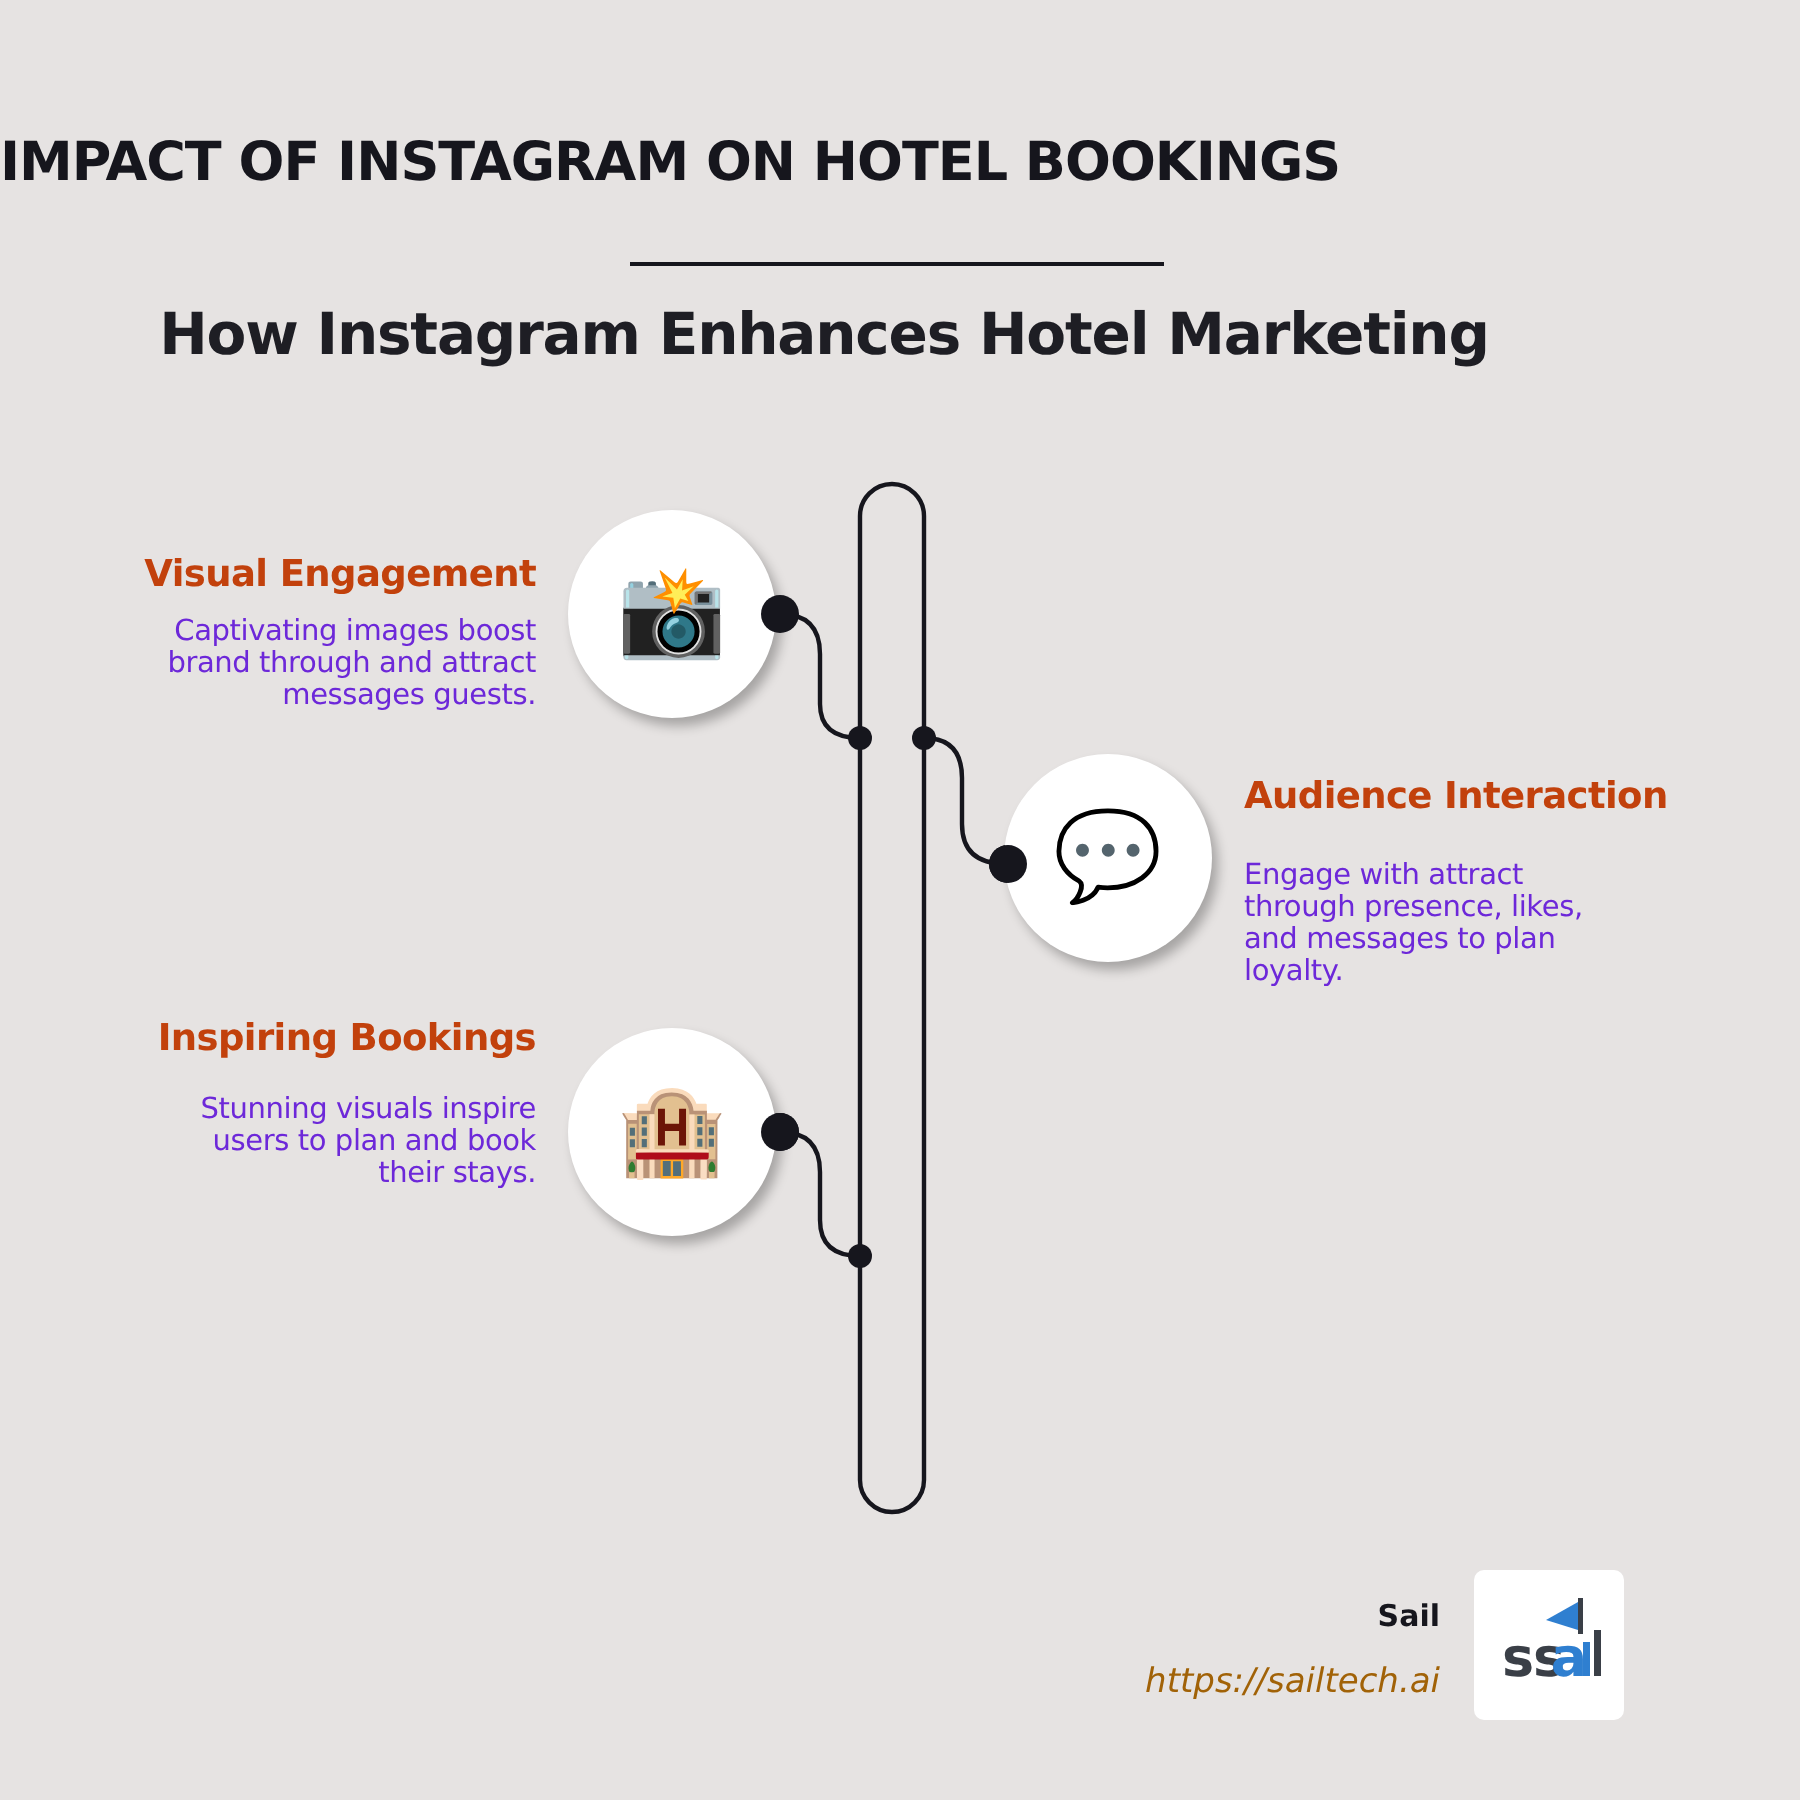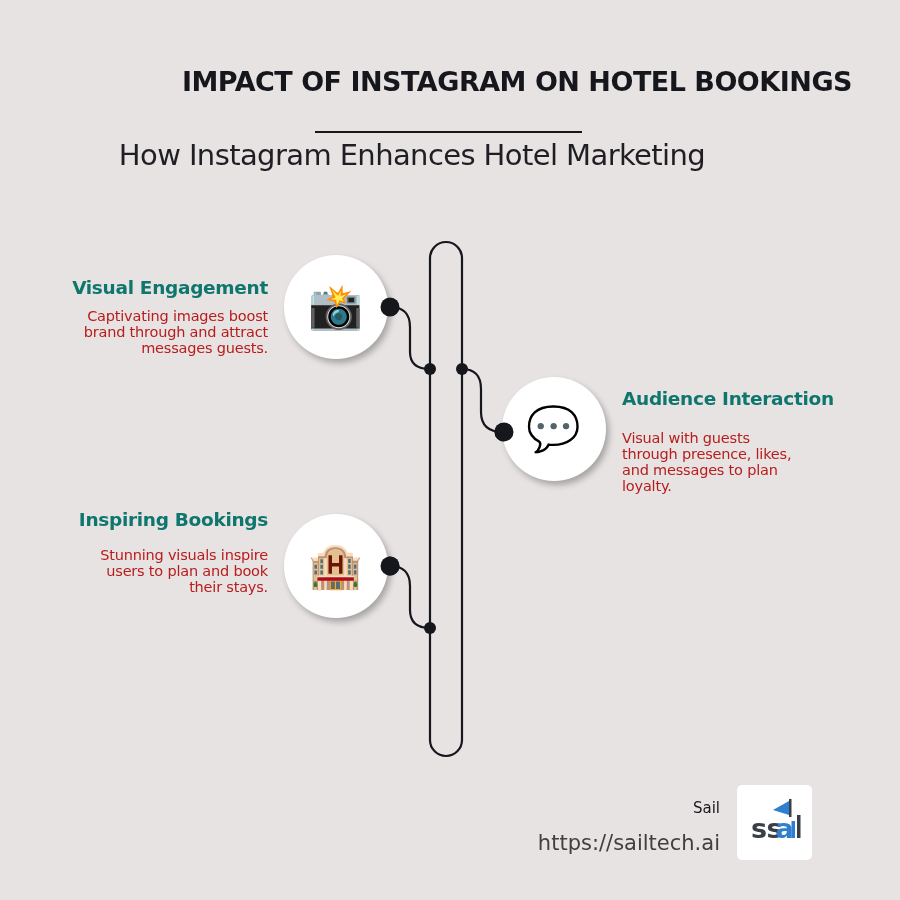--- a/index.html
+++ b/index.html
@@ -3,53 +3,53 @@
 <meta charset="utf-8">
 <style>
   html, body { margin: 0; padding: 0; }
   body {
     width: 900px; height: 900px; position: relative; overflow: hidden;
     background: #e6e3e2;
     font-family: "DejaVu Sans", sans-serif;
     color: #16161d;
   }
   .title {
-    position: absolute; left: 0; top: 66px; width: 852px; text-align: right;
+    position: absolute; left: 0; top: 66px; width: 852px; text-align: left;
     font-family: "DejaVu Sans", sans-serif; font-weight: bold; font-size: 27px;
     letter-spacing: -0.5px; color: #16161d;
   }
   .divider {
     position: absolute; left: 315px; top: 131px; width: 267px; height: 2px; background: #16161d;
   }
   .subtitle {
-    position: absolute; left: 0; top: 138px; width: 824px; text-align: center;
-    font-family: "DejaVu Sans", sans-serif; font-weight: 400; font-size: 29px;
+    position: absolute; left: 0; top: 150px; width: 824px; text-align: center;
+    font-family: "DejaVu Sans", sans-serif; font-weight: 700; font-size: 29px;
     letter-spacing: -0.6px; color: #1e1e24;
   }
   svg.lines { position: absolute; left: 0; top: 0; }
   .circle {
     position: absolute; width: 104px; height: 104px; border-radius: 50%;
     background: #ffffff;
     box-shadow: 3px 4px 6px rgba(0,0,0,0.28);
     display: flex; align-items: center; justify-content: center;
     font-size: 44px; line-height: 1;
   }
   .item-title {
-    position: absolute; font-weight: bold; font-size: 18.5px; color: #0f766e;
+    position: absolute; font-weight: bold; font-size: 18.5px; color: #c2410c;
     letter-spacing: -0.3px; white-space: nowrap;
   }
   .item-desc {
-    position: absolute; font-size: 14.5px; line-height: 16px; color: #b91c1c; letter-spacing: -0.2px;
+    position: absolute; font-size: 14.5px; line-height: 16px; color: #6d28d9; letter-spacing: -0.2px;
   }
   .right-align { text-align: right; }
   .footer-name {
-    position: absolute; right: 180px; top: 799px; font-weight: normal; font-size: 15px; color: #16161d;
+    position: absolute; right: 180px; top: 799px; font-weight: bold; font-size: 15px; color: #16161d;
   }
   .footer-url {
-    position: absolute; right: 180px; top: 831px; font-size: 21px; color: #404040;
+    position: absolute; right: 180px; top: 831px; font-size: 17px; color: #a16207; font-style: italic;
   }
   .logo {
     position: absolute; left: 737px; top: 785px; width: 75px; height: 75px;
     background: #ffffff; border-radius: 5px;
   }
 </style>
 </head>
 <body>
 
 <div class="title">IMPACT OF INSTAGRAM ON HOTEL BOOKINGS</div>
@@ -87,21 +87,21 @@
 </div>
 
 <div class="circle" style="left:502px; top:377px;">
   <span>💬</span>
 </div>
 <svg class="lines" width="900" height="900" style="pointer-events:none;">
   <circle cx="504" cy="432" r="9.5" fill="#16161d"></circle>
 </svg>
 <div class="item-title" style="left:622px; top:388px;">Audience Interaction</div>
 <div class="item-desc" style="left:622px; top:430px;">
-  <div>Visual with guests</div>
+  <div>Engage with attract</div>
   <div>through presence, likes,</div>
   <div>and messages to plan</div>
   <div>loyalty.</div>
 </div>
 
 <div class="circle" style="left:284px; top:514px;">
   <span>🏨</span>
 </div>
 <svg class="lines" width="900" height="900" style="pointer-events:none;">
   <circle cx="390" cy="566" r="9.5" fill="#16161d"></circle>

